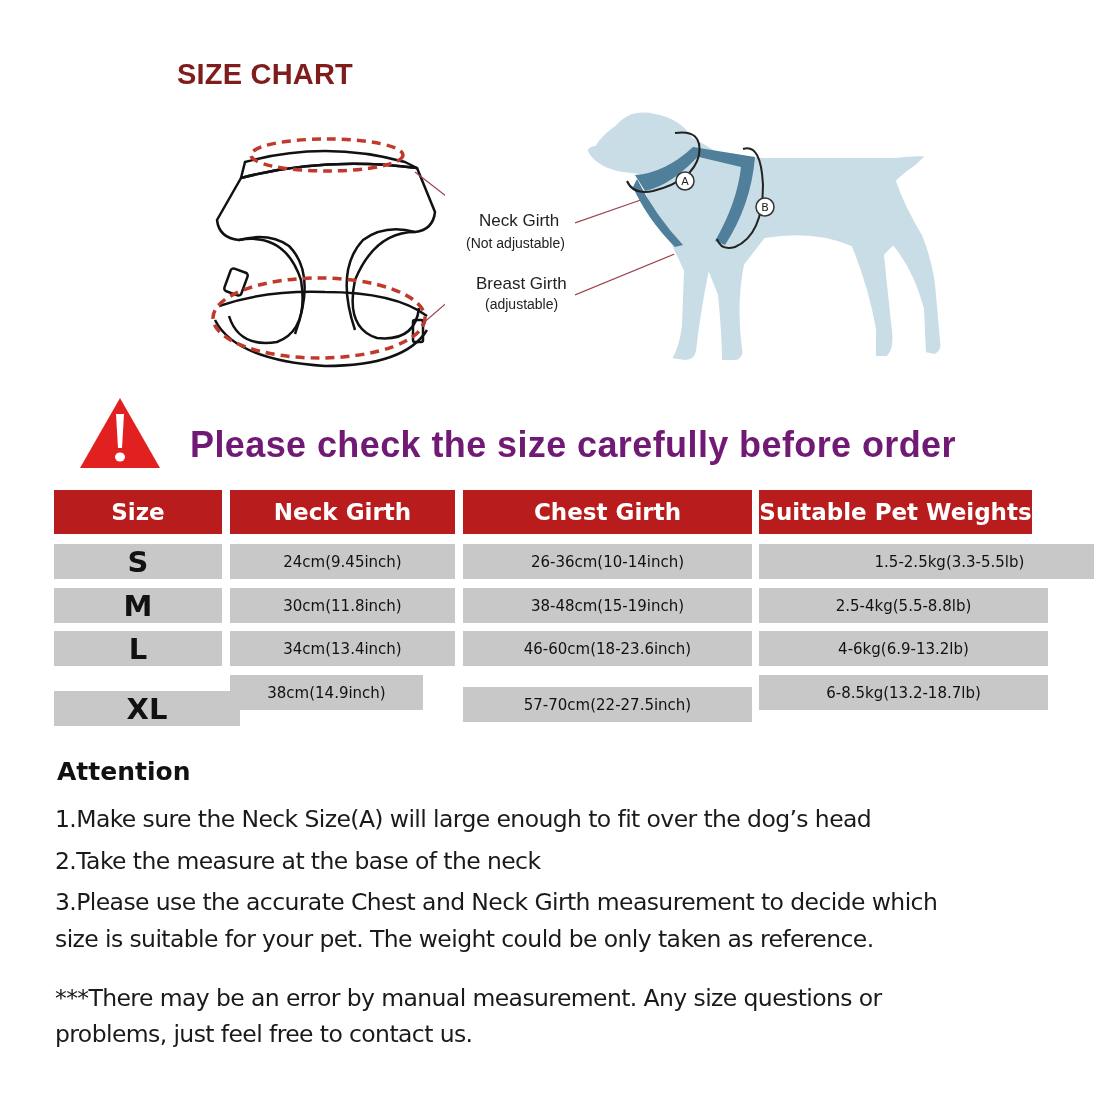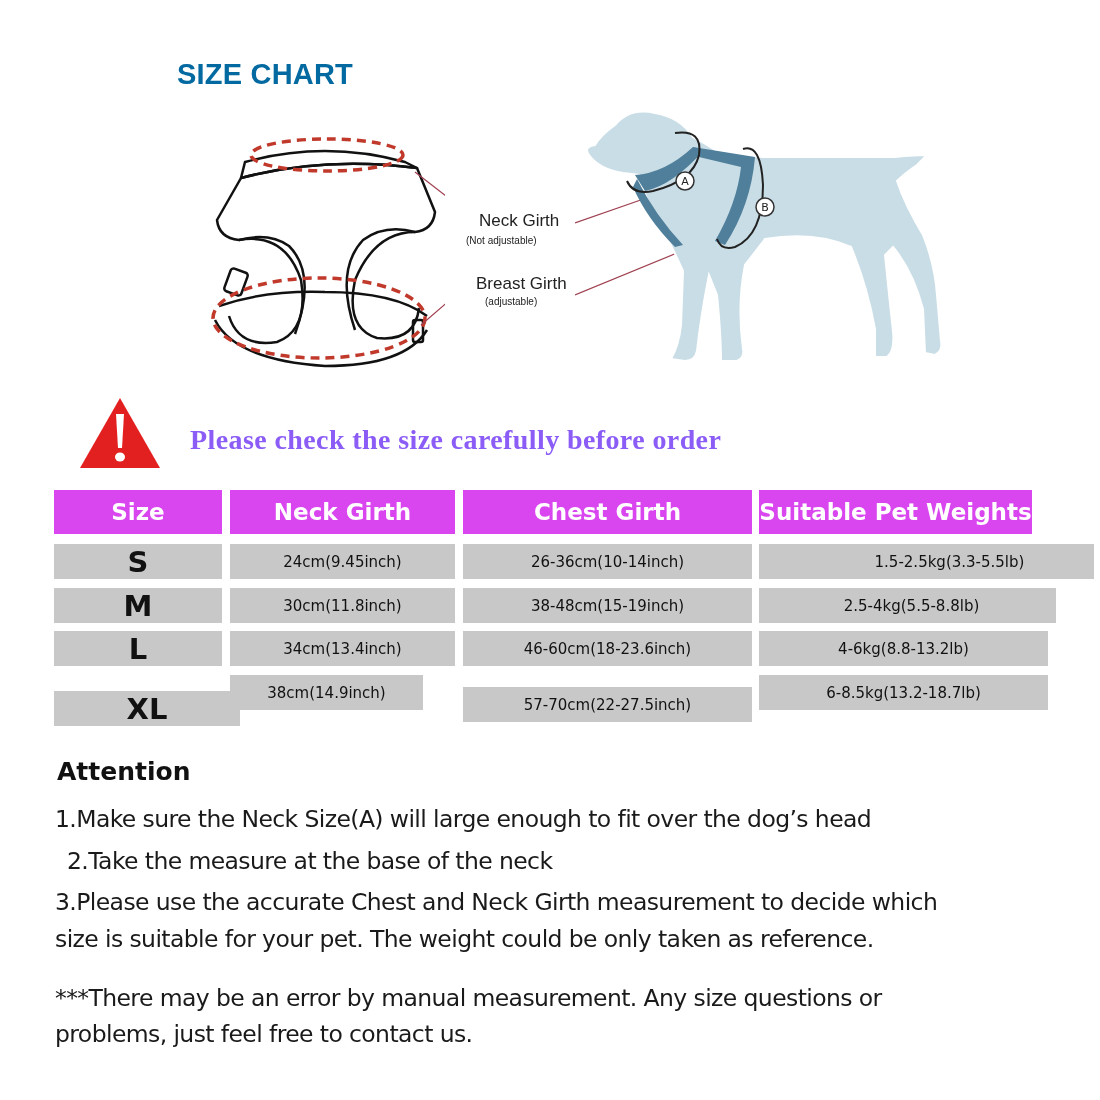--- a/index.html
+++ b/index.html
@@ -1,32 +1,32 @@
 <!DOCTYPE html>
 <html><head>
 <meta charset="utf-8">
 <style>
   html, body { margin: 0; padding: 0; background: #ffffff; }
   body { width: 1100px; height: 1100px; position: relative; overflow: hidden; font-family: "DejaVu Sans", sans-serif; color: #111; }
   .abs { position: absolute; }
 
-  .title { left: 177px; top: 58px; font-family: "Liberation Sans", sans-serif; font-weight: bold; font-size: 29px; color: #0369a1; letter-spacing: 0.2px; }
+  .title { left: 177px; top: 58px; font-family: "Liberation Sans", sans-serif; font-weight: bold; font-size: 29px; color: #7f1d1d; letter-spacing: 0.2px; }
 
   .harness { left: 205px; top: 120px; width: 240px; height: 260px; }
   .dog { left: 575px; top: 95px; width: 380px; height: 280px; }
 
   .label-main { font-family: "Liberation Sans", sans-serif; font-size: 17px; color: #222; }
-  .label-sub { font-family: "Liberation Sans", sans-serif; font-size: 10px; color: #222; }
+  .label-sub { font-family: "Liberation Sans", sans-serif; font-size: 14px; color: #222; }
 
   .warn-icon { left: 78px; top: 396px; width: 84px; height: 74px; }
-  .warning { left: 190px; top: 424px; font-family: Liberation Serif, serif; font-weight: bold; font-size: 28px; color: #8b5cf6; letter-spacing: 0.4px; white-space: nowrap; }
+  .warning { left: 190px; top: 424px; font-family: Liberation Sans, sans-serif; font-weight: bold; font-size: 36px; color: #701a75; letter-spacing: 0.4px; white-space: nowrap; }
 
   .tbl { left: 54px; top: 490px; width: 994px; }
   .cell { position: absolute; display: flex; align-items: center; justify-content: center; white-space: nowrap; }
-  .hcell { background: #d946ef; color: #ffffff; font-weight: bold; font-size: 23px; height: 44px; top: 0; }
+  .hcell { background: #b91c1c; color: #ffffff; font-weight: bold; font-size: 23px; height: 44px; top: 0; }
   .dcell { background: #c8c8c8; color: #111; font-size: 15px; height: 35px; }
   .size { font-weight: bold; font-size: 29px; }
 
   .att-title { left: 57px; top: 757px; font-family: "DejaVu Sans", sans-serif; font-weight: bold; font-size: 25px; color: #111; }
   .att { left: 55px; font-family: "DejaVu Sans", sans-serif; font-size: 23.5px; color: #1a1a1a; white-space: nowrap; letter-spacing: -0.6px; }
 </style>
 </head>
 <body>
 
 <div class="abs title">SIZE CHART</div>
@@ -99,32 +99,32 @@
   <div class="cell hcell" style="left:705px; width:273px;">Suitable Pet Weights</div>
 
   <div class="cell dcell size" style="left:0; top:54px; width:168px;">S</div>
   <div class="cell dcell" style="left:176px; top:54px; width:225px;">24cm(9.45inch)</div>
   <div class="cell dcell" style="left:409px; top:54px; width:289px;">26-36cm(10-14inch)</div>
   <div class="cell dcell" style="left:705px; top:54px; width:289px;padding-left:46px;">1.5-2.5kg(3.3-5.5lb)</div>
 
   <div class="cell dcell size" style="left:0; top:98px; width:168px;">M</div>
   <div class="cell dcell" style="left:176px; top:98px; width:225px;">30cm(11.8inch)</div>
   <div class="cell dcell" style="left:409px; top:98px; width:289px;">38-48cm(15-19inch)</div>
-  <div class="cell dcell" style="left:705px; top:98px; width:289px;padding-left:8px;">2.5-4kg(5.5-8.8lb)</div>
+  <div class="cell dcell" style="left:705px; top:98px; width:289px;">2.5-4kg(5.5-8.8lb)</div>
 
   <div class="cell dcell size" style="left:0; top:141px; width:168px;">L</div>
   <div class="cell dcell" style="left:176px; top:141px; width:225px;">34cm(13.4inch)</div>
   <div class="cell dcell" style="left:409px; top:141px; width:289px;">46-60cm(18-23.6inch)</div>
-  <div class="cell dcell" style="left:705px; top:141px; width:289px;">4-6kg(8.8-13.2lb)</div>
+  <div class="cell dcell" style="left:705px; top:141px; width:289px;">4-6kg(6.9-13.2lb)</div>
 
   <div class="cell dcell size" style="left:0; top:201px; width:186px;">XL</div>
   <div class="cell dcell" style="left:176px; top:185px; width:193px;">38cm(14.9inch)</div>
   <div class="cell dcell" style="left:409px; top:197px; width:289px;">57-70cm(22-27.5inch)</div>
   <div class="cell dcell" style="left:705px; top:185px; width:289px;">6-8.5kg(13.2-18.7lb)</div>
 </div>
 
 <div class="abs att-title">Attention</div>
 <div class="abs att" style="top:805px;">1.Make sure the Neck Size(A) will large enough to fit over the dog’s head</div>
-<div class="abs att" style="top:847px;margin-left:12px;">2.Take the measure at the base of the neck</div>
+<div class="abs att" style="top:847px;">2.Take the measure at the base of the neck</div>
 <div class="abs att" style="top:888px;">3.Please use the accurate Chest and Neck Girth measurement to decide which</div>
 <div class="abs att" style="top:925px;">size is suitable for your pet. The weight could be only taken as reference.</div>
 <div class="abs att" style="top:984px;">***There may be an error by manual measurement. Any size questions or</div>
 <div class="abs att" style="top:1020px;">problems, just feel free to contact us.</div>
 
 </body></html>

